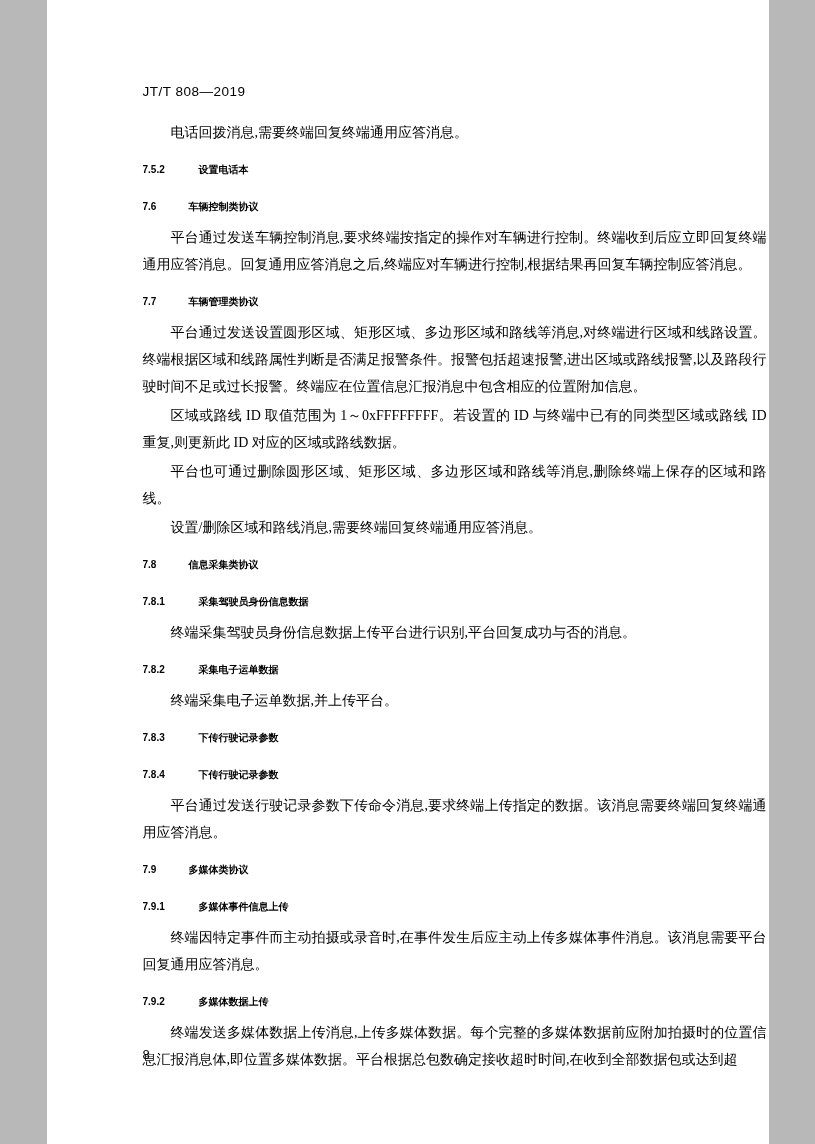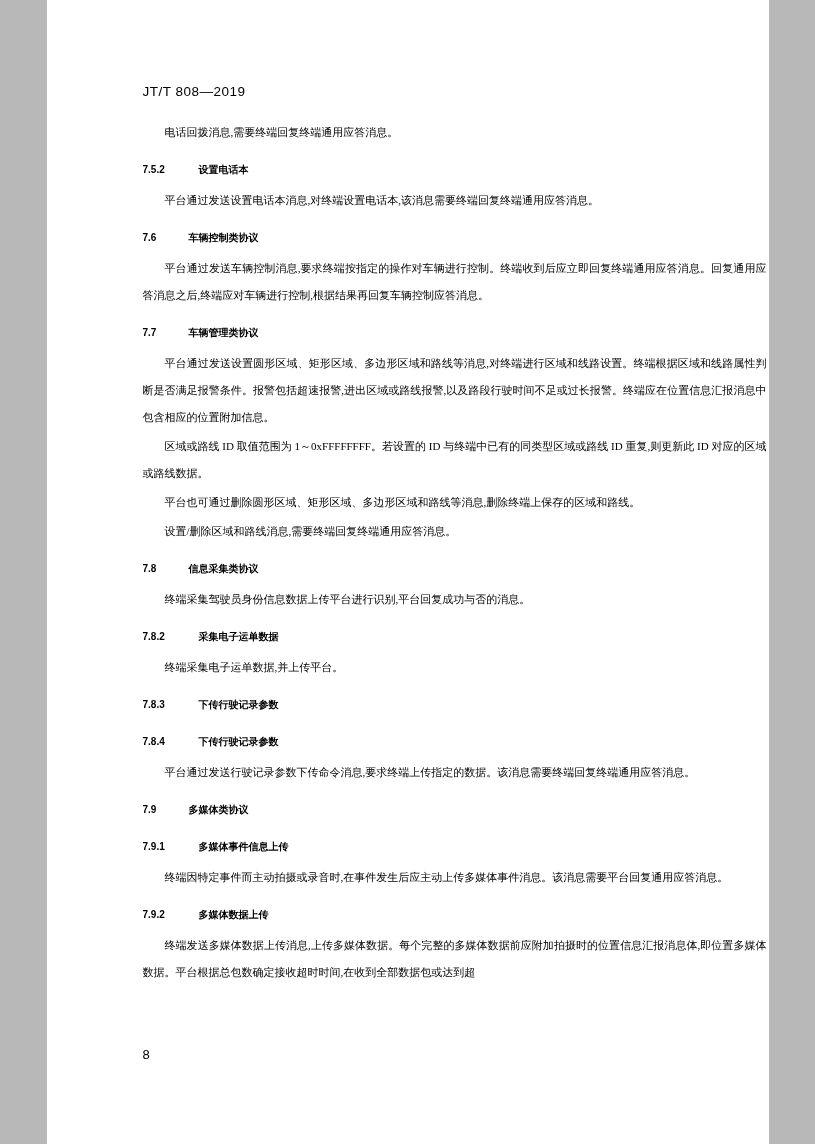--- a/index.html
+++ b/index.html
@@ -25,21 +25,21 @@
     width: 624px;
   }
   .std-header {
     font-family: "Liberation Sans", "DejaVu Sans", sans-serif;
     font-size: 13.5px;
     letter-spacing: 0.5px;
     margin-bottom: 20px;
     color: #000;
   }
   .para {
-    font-size: 11px;
+    font-size: 14px;
     line-height: 27px;
     text-align: justify;
     text-justify: inter-ideograph;
     margin: 0 0 2px 0;
     text-indent: 2em;
   }
   .heading {
     font-family: "Liberation Sans", "DejaVu Sans", sans-serif;
     font-weight: bold;
     font-size: 10px;
@@ -73,23 +73,20 @@
 
     <div class="std-header">JT/T 808—2019</div>
 
     <div class="block">
       <p class="para">电话回拨消息,需要终端回复终端通用应答消息。</p>
     </div>
 
     <div class="heading lvl3">
       <span class="num">7.5.2</span><span>设置电话本</span>
     </div>
-    <div class="block">
-      <p class="para">平台通过发送设置电话本消息,对终端设置电话本,该消息需要终端回复终端通用应答消息。</p>
-    </div>
 
     <div class="heading lvl2">
       <span class="num">7.6</span><span>车辆控制类协议</span>
     </div>
     <div class="block">
       <p class="para">平台通过发送车辆控制消息,要求终端按指定的操作对车辆进行控制。终端收到后应立即回复终端通用应答消息。回复通用应答消息之后,终端应对车辆进行控制,根据结果再回复车辆控制应答消息。</p>
     </div>
 
     <div class="heading lvl2">
       <span class="num">7.7</span><span>车辆管理类协议</span>
@@ -98,20 +95,23 @@
       <p class="para">平台通过发送设置圆形区域、矩形区域、多边形区域和路线等消息,对终端进行区域和线路设置。终端根据区域和线路属性判断是否满足报警条件。报警包括超速报警,进出区域或路线报警,以及路段行驶时间不足或过长报警。终端应在位置信息汇报消息中包含相应的位置附加信息。</p>
       <p class="para">区域或路线 ID 取值范围为 1～0xFFFFFFFF。若设置的 ID 与终端中已有的同类型区域或路线 ID 重复,则更新此 ID 对应的区域或路线数据。</p>
       <p class="para">平台也可通过删除圆形区域、矩形区域、多边形区域和路线等消息,删除终端上保存的区域和路线。</p>
       <p class="para">设置/删除区域和路线消息,需要终端回复终端通用应答消息。</p>
     </div>
 
     <div class="heading lvl2">
       <span class="num">7.8</span><span>信息采集类协议</span>
     </div>
 
+    <div class="heading lvl3">
+      <span class="num">7.8.1</span><span>采集驾驶员身份信息数据</span>
+    </div>
     <div class="block">
       <p class="para">终端采集驾驶员身份信息数据上传平台进行识别,平台回复成功与否的消息。</p>
     </div>
 
     <div class="heading lvl3">
       <span class="num">7.8.2</span><span>采集电子运单数据</span>
     </div>
     <div class="block">
       <p class="para">终端采集电子运单数据,并上传平台。</p>
     </div>

